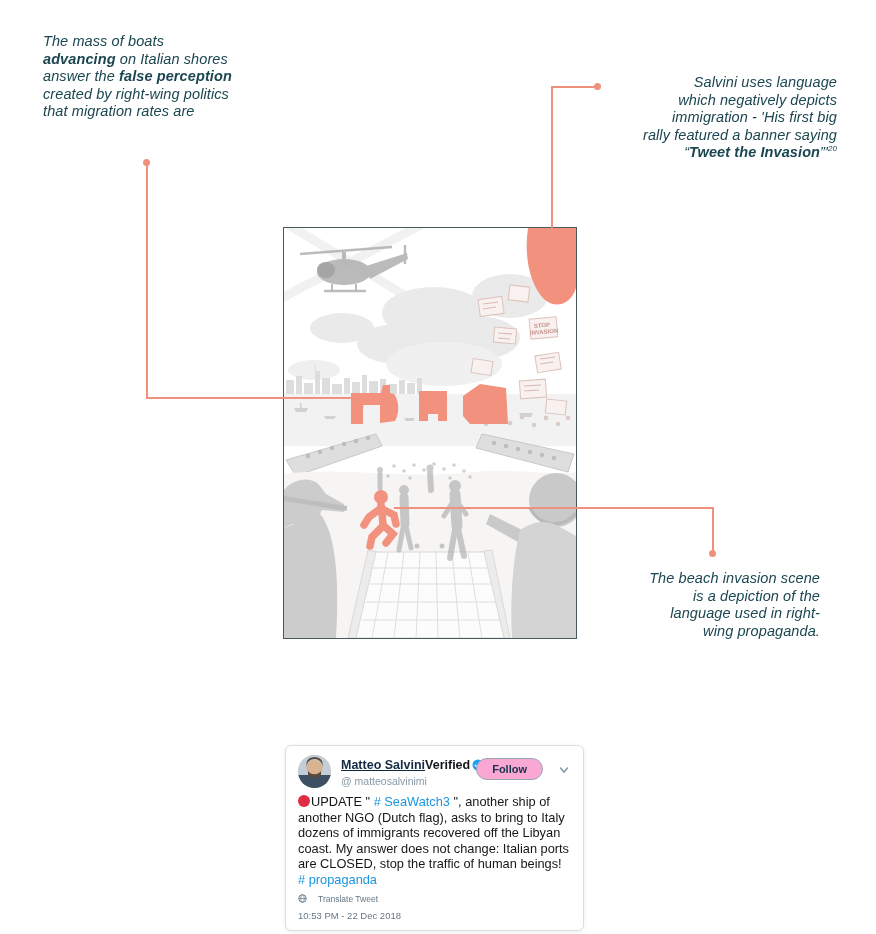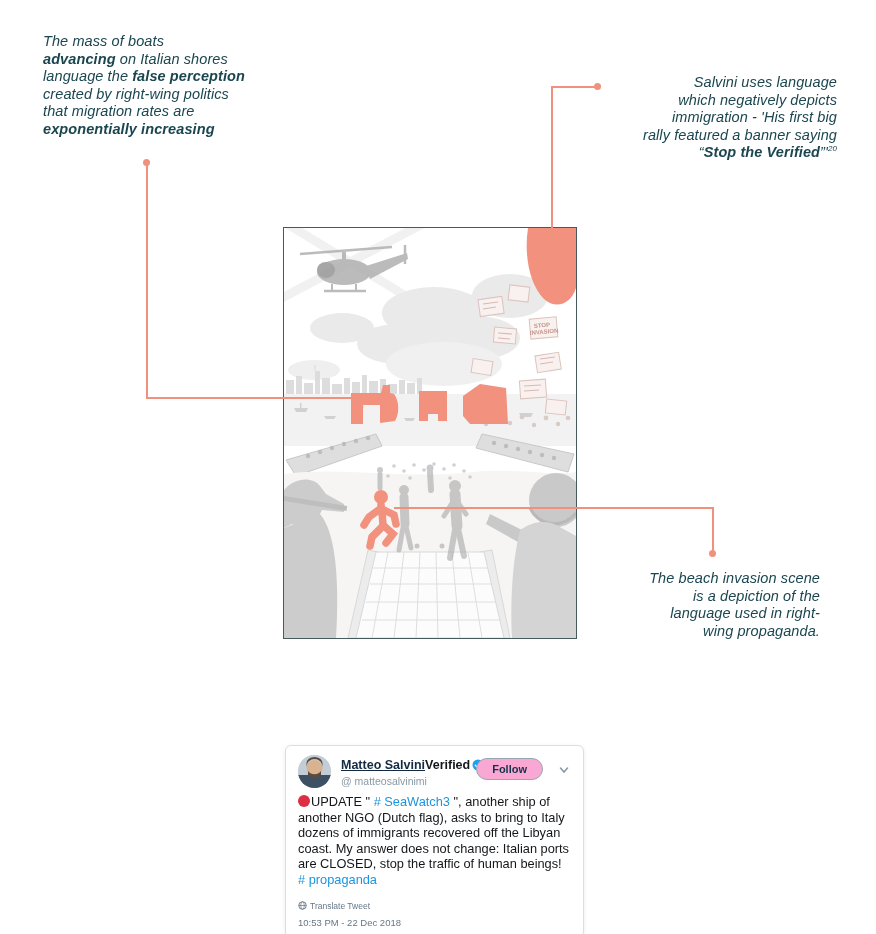--- a/index.html
+++ b/index.html
@@ -34,43 +34,42 @@
   #tweet-name{font-weight:700;font-size:12.5px;color:#122a42;text-decoration:underline;cursor:pointer;}
   #tweet-verified-label{font-weight:700;font-size:12.5px;color:#14171a;}
   .badge{display:inline-block;width:12px;height:12px;vertical-align:-2px;margin-left:2px;}
   #tweet-handle{font-size:10.5px;color:#8899a6;margin-top:2px;}
   #follow-btn{position:absolute;right:28px;top:4px;border:1px solid #98a6b3;border-radius:999px;
               padding:4px 15px;font-size:11px;font-weight:700;color:#15314b;background:#f9a8d4;cursor:pointer;}
   #follow-caret{position:absolute;right:2px;top:11px;width:10px;height:10px;cursor:pointer;}
   #tweet-body{font-size:12.8px;line-height:15.6px;margin-top:4px;width:276px;}
   .hashtag{color:#1b95e0;cursor:pointer;}
   .red-dot{display:inline-block;width:12px;height:12px;border-radius:50%;background:#dd2e44;vertical-align:-1px;margin-right:1px;}
-  #translate-row{margin-top:13px;font-size:8.5px;color:#657786;display:flex;align-items:center;gap:3px;cursor:pointer;}
+  #translate-row{margin-top:6px;font-size:8.5px;color:#657786;display:flex;align-items:center;gap:11px;cursor:pointer;}
   #tweet-time{margin-top:6px;font-size:9.5px;color:#657786;}
 </style>
 </head>
 <body>
 
 <div id="page">
 
   <div class="ann" id="ann-top-left">
     <div class="ann-line"><span>The mass of boats</span><span class="b"></span><span></span></div>
     <div class="ann-line"><span></span><span class="b">advancing</span><span> on Italian shores</span></div>
-    <div class="ann-line"><span>language the </span><span class="b">false perception</span><span></span></div>
+    <div class="ann-line"><span>answer the </span><span class="b">false perception</span><span></span></div>
     <div class="ann-line"><span>created by right-wing politics</span><span class="b"></span><span></span></div>
     <div class="ann-line"><span>that migration rates are</span><span class="b"></span><span></span></div>
-    <div class="ann-line"><span></span><span class="b">exponentially increasing</span><span></span></div>
   </div>
 
   <div class="ann" id="ann-top-right">
     <div class="ann-line"><span>Salvini uses language</span></div>
     <div class="ann-line"><span>which negatively depicts</span></div>
     <div class="ann-line"><span>immigration - 'His first big</span></div>
     <div class="ann-line"><span>rally featured a banner saying</span></div>
-    <div class="ann-line"><span>“</span><span class="b">Stop the Verified</span><span>”'</span><sup>20</sup></div>
+    <div class="ann-line"><span>“</span><span class="b">Tweet the Invasion</span><span>”'</span><sup>20</sup></div>
   </div>
 
   <div class="ann" id="ann-bottom-right">
     <div class="ann-line"><span>The beach invasion scene</span></div>
     <div class="ann-line"><span>is a depiction of the</span></div>
     <div class="ann-line"><span>language used in right-</span></div>
     <div class="ann-line"><span>wing propaganda.</span></div>
   </div>
 
   <div class="cdot" style="left:143px;top:159px;"></div>

